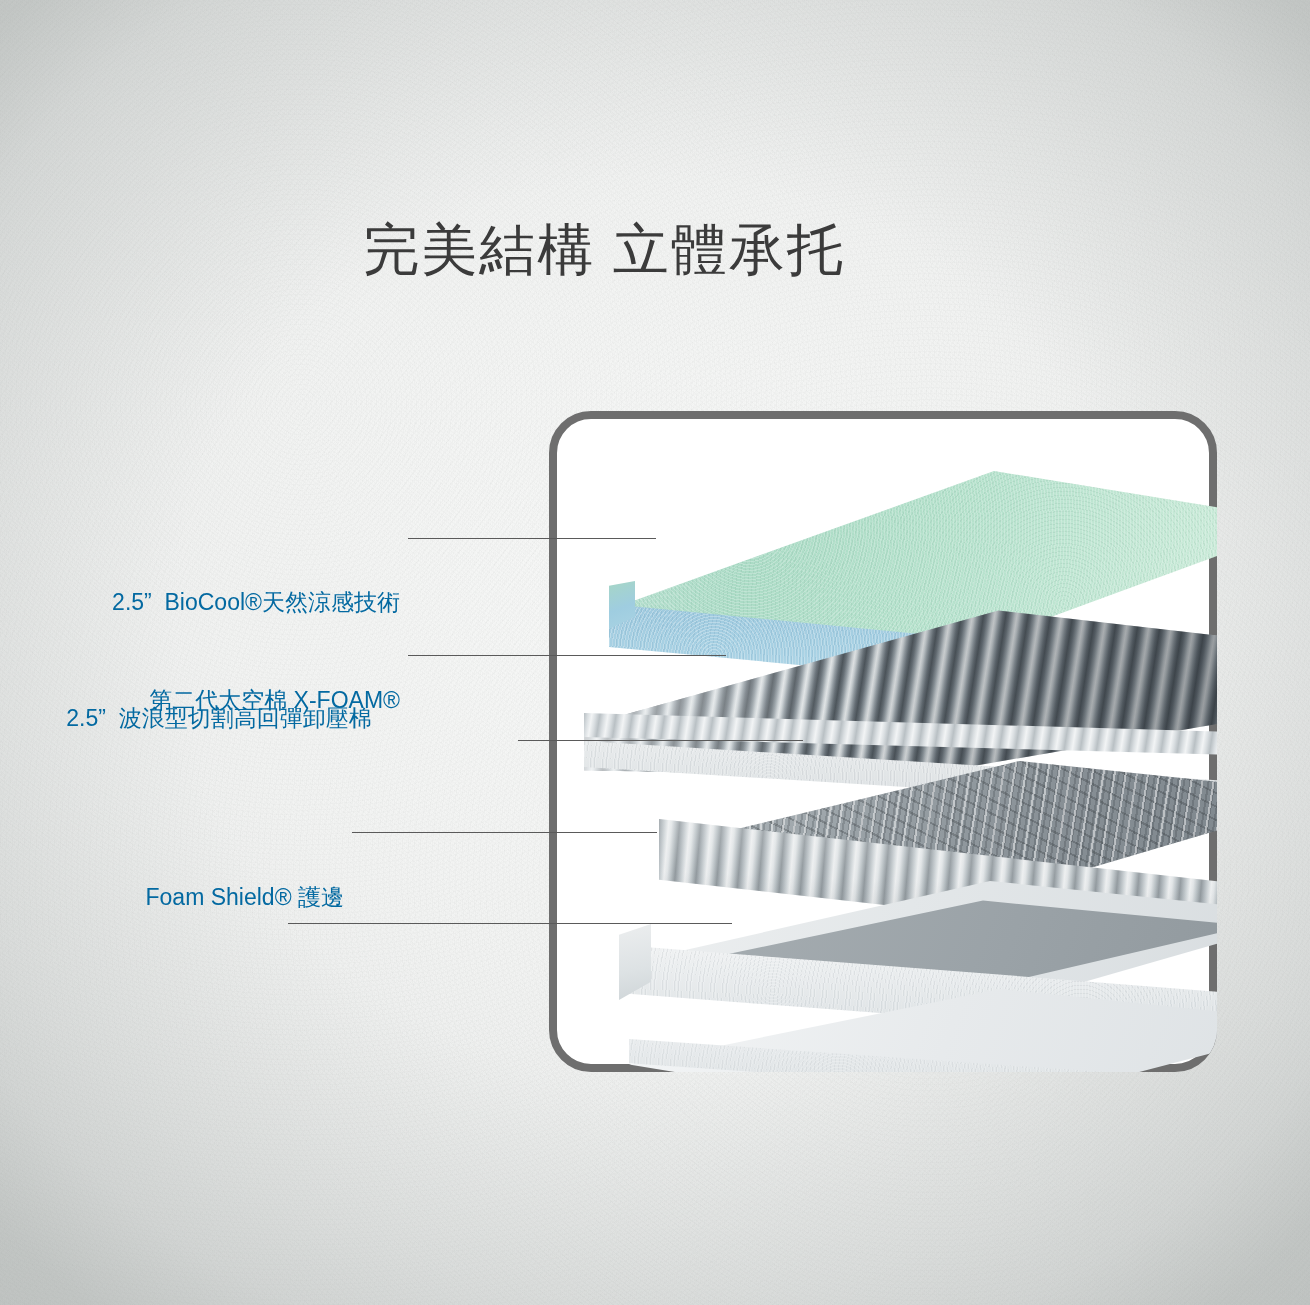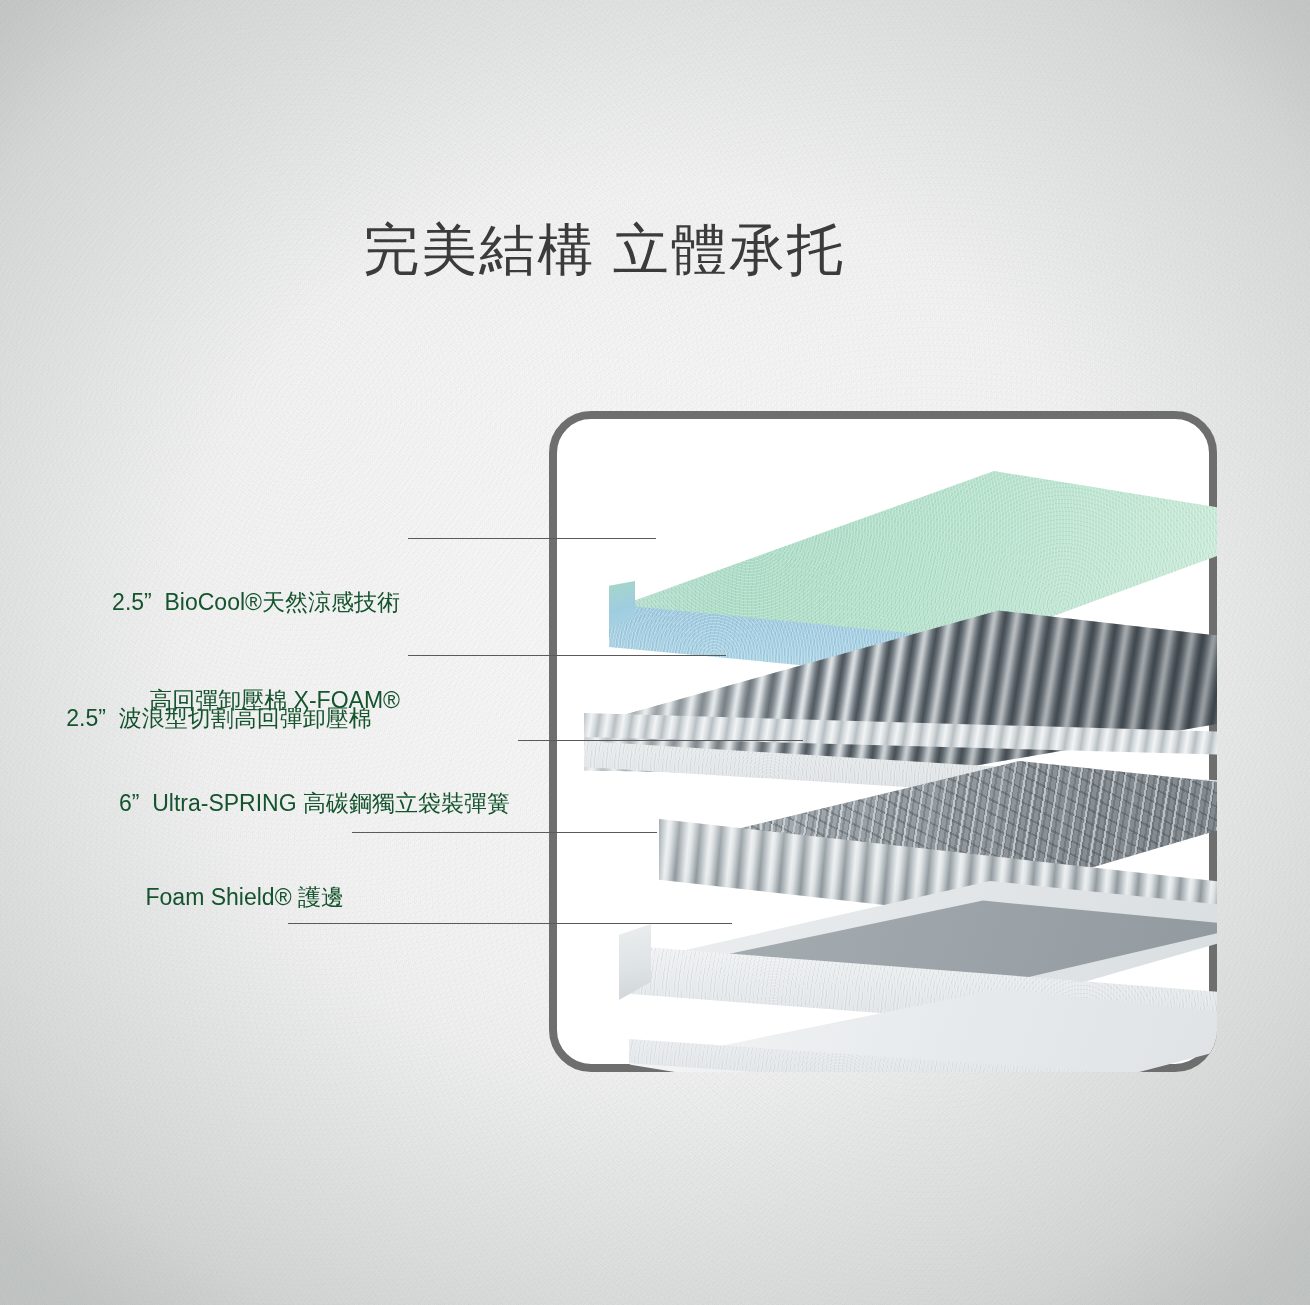--- a/index.html
+++ b/index.html
@@ -255,21 +255,21 @@
     clip-path: polygon(0% 0%, 100% 44%, 100% 66%, 0% 22%);
     opacity: .35;
     background-image:
       repeating-radial-gradient(circle at 30% 45%, rgba(255,255,255,.6) 0 1px, rgba(0,0,0,0) 1px 3px),
       repeating-radial-gradient(circle at 72% 58%, rgba(145,152,158,.32) 0 1px, rgba(0,0,0,0) 1px 4px);
   }
 
   
   .callout {
     position: absolute;
-    color: #14532d;
+    color: #0369a1;
     font-size: 23px;
     line-height: 1.42;
     white-space: pre;
     text-align: right;
   }
   .lead {
     position: absolute;
     height: 0;
     border-top: 1.6px solid #5a5a5a;
   }
@@ -344,29 +344,26 @@
   </div>
 
   <div class="lead" id="ld-1"></div>
   <div class="lead" id="ld-2"></div>
   <div class="lead" id="ld-3"></div>
   <div class="lead" id="ld-4"></div>
   <div class="lead" id="ld-5"></div>
 
   <div class="callout" id="co-1">
     <div>2.5”  BioCool®天然涼感技術</div>
-    <div>高回彈卸壓棉 X-FOAM®</div>
+    <div>第二代太空棉 X-FOAM®</div>
   </div>
 
   <div class="callout" id="co-2">
     <div>2.5”  波浪型切割高回彈卸壓棉</div>
   </div>
 
-  <div class="callout" id="co-3">
-    <div>6”  Ultra-SPRING 高碳鋼獨立袋裝彈簧</div>
-  </div>
 
   <div class="callout" id="co-4">
     <div>Foam Shield® 護邊</div>
   </div>
 
 
 </div>
 
 </body></html>

